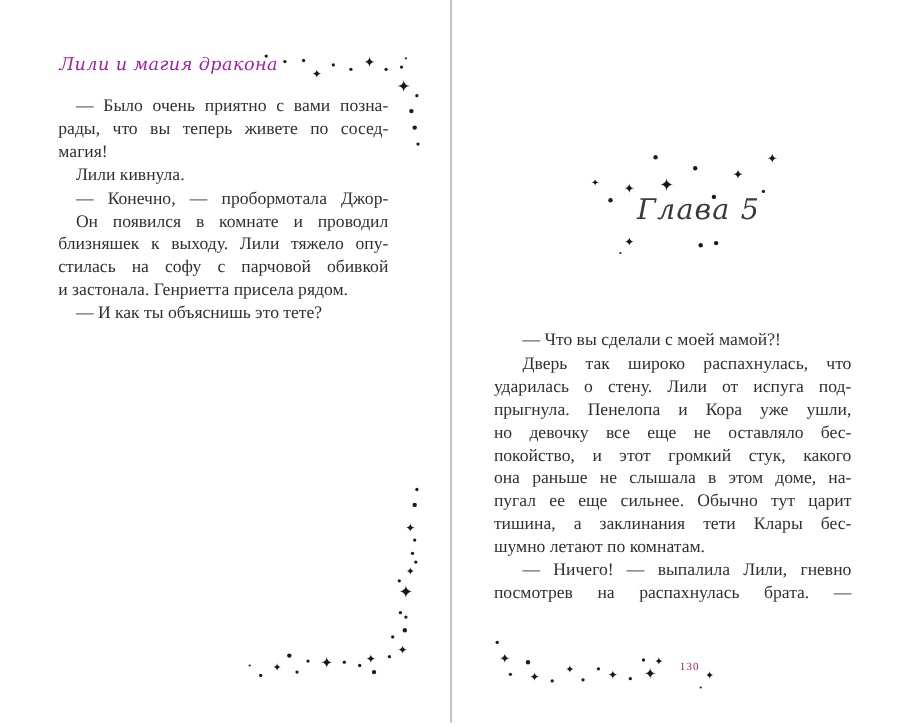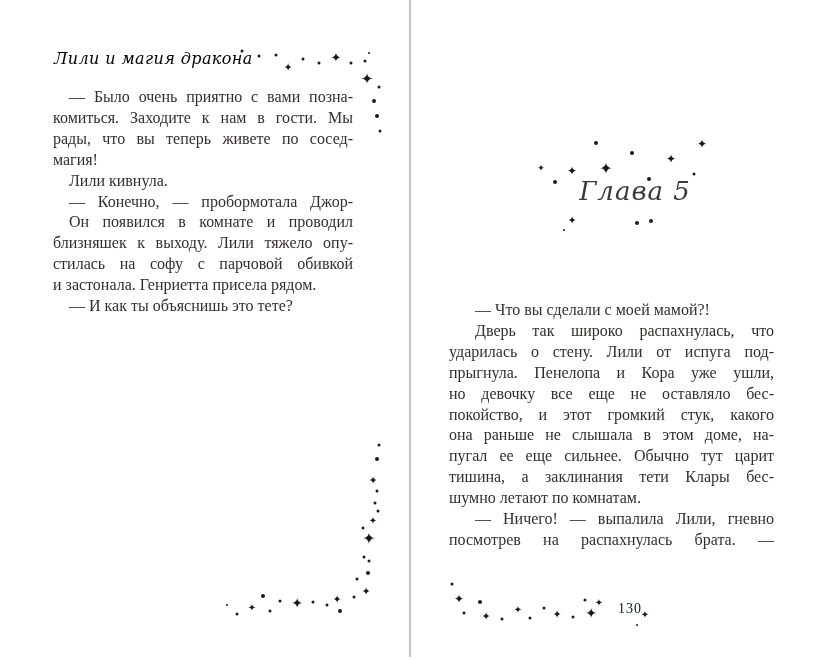--- a/index.html
+++ b/index.html
@@ -5,58 +5,57 @@
   html,body{margin:0;padding:0;background:#ffffff;}
   .spread{
     position:relative;width:820px;height:660px;background:#ffffff;
     overflow:hidden;font-family:"Liberation Serif",serif;color:#332f2d;
   }
   .divider{position:absolute;left:409px;top:0;width:2px;height:657px;background:#c6c6c6;}
   
   .running-header{
     position:absolute;left:54px;top:49px;
     font-family:"DejaVu Serif",serif;font-style:italic;
-    font-size:16px;color:#000000;letter-spacing:.4px;white-space:nowrap;
+    font-size:16px;color:#a21caf;letter-spacing:.4px;white-space:nowrap;
   }
   
   .body{position:absolute;font-size:16px;line-height:20.9px;color:#332f2d;}
   #left-body{left:53px;top:87px;width:300px;--indent:16px;}
   #right-body{left:449px;top:300px;width:325px;--indent:26px;}
   .line{text-align:justify;white-space:normal;}
   .line.just{text-align-last:justify;}
   .line.first{text-indent:var(--indent);}
   
   .chapter-title{
     position:absolute;left:540px;top:176px;width:190px;margin:0;
     text-align:center;font-family:"DejaVu Serif",serif;font-style:italic;
     font-weight:normal;font-size:26px;color:#3c3937;letter-spacing:1px;
   }
   
   .page-number{
-    position:absolute;left:618px;top:601px;font-size:14px;color:#0f172a;letter-spacing:1px;
+    position:absolute;left:618px;top:601px;font-size:10px;color:#be185d;letter-spacing:1px;
   }
   
   #stars-layer{position:absolute;left:0;top:0;width:820px;height:660px;pointer-events:none;}
   .star{
     position:absolute;transform:translate(-50%,-50%);
     font-family:"DejaVu Sans",sans-serif;color:#181818;line-height:1;
   }
   .dot{position:absolute;transform:translate(-50%,-50%);background:#1c1c1c;border-radius:50%;}
 </style>
 </head>
 <body>
 
 <div class="spread">
   <div class="divider"></div>
 
   <div>
     <div class="running-header">Лили и магия дракона</div>
     <div class="body" id="left-body">
         <div class="line first just">— Было очень приятно с вами позна-</div>
-        <div class="line just">комиться. Заходите к нам в гости. Мы</div>
         <div class="line just">рады, что вы теперь живете по сосед-</div>
         <div class="line">магия!</div>
         <div class="line first">Лили кивнула.</div>
         <div class="line first just">— Конечно, — пробормотала Джор-</div>
         <div class="line first just">Он появился в комнате и проводил</div>
         <div class="line just">близняшек к выходу. Лили тяжело опу-</div>
         <div class="line just">стилась на софу с парчовой обивкой</div>
         <div class="line">и застонала. Генриетта присела рядом.</div>
         <div class="line first">— И как ты объяснишь это тете?</div>
       </div>

